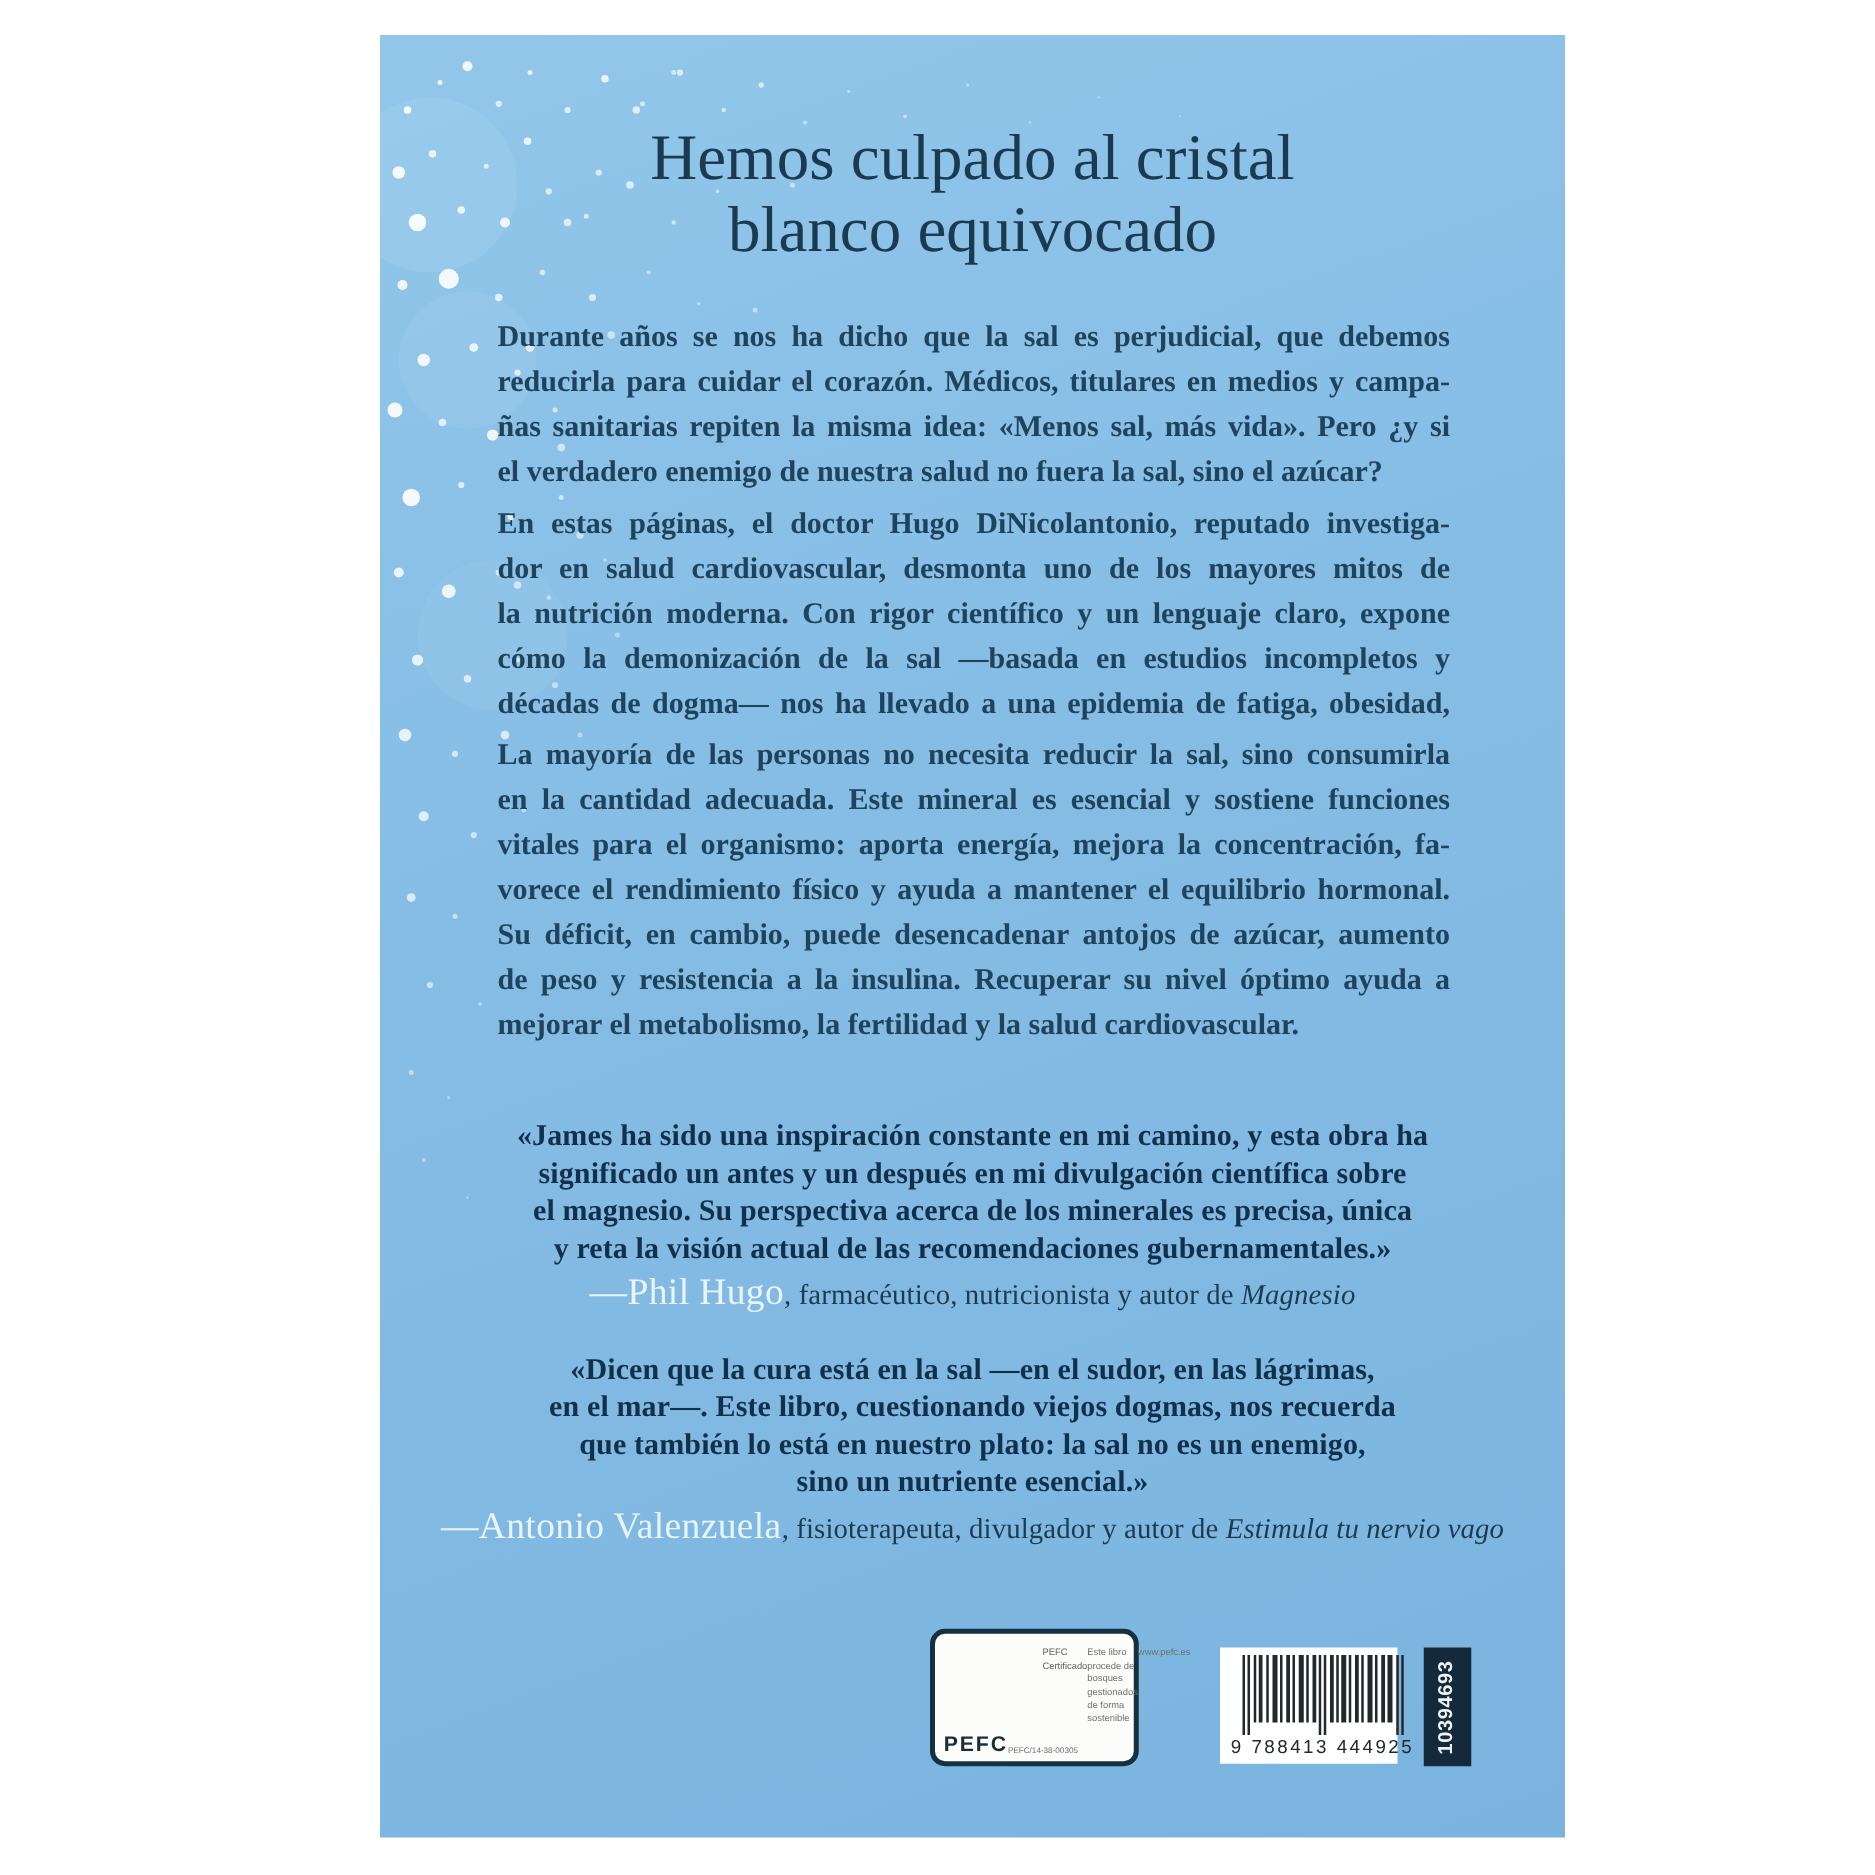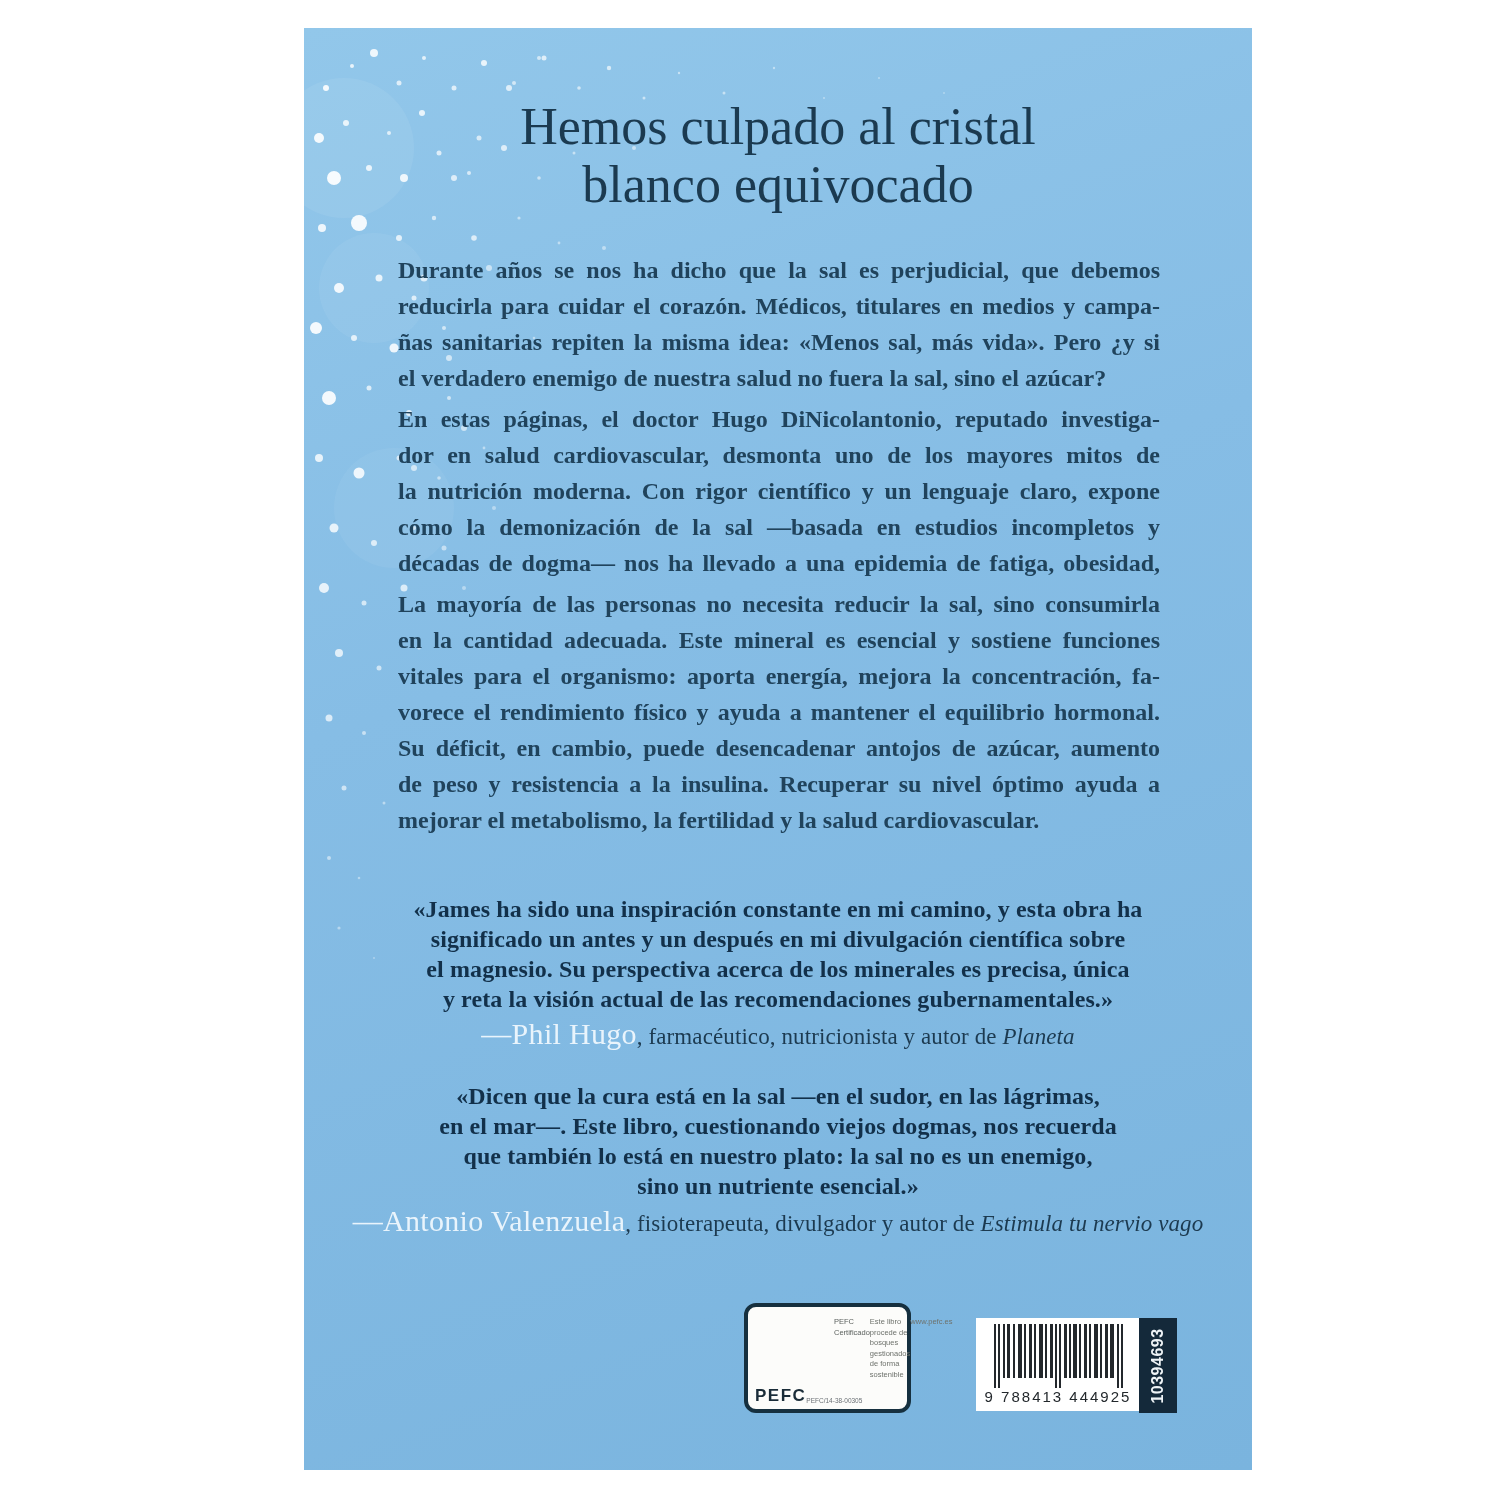--- a/index.html
+++ b/index.html
@@ -60,21 +60,21 @@
   .pefc-left { width: 74px; display: flex; flex-direction: row; align-items: flex-end; }
   .pefc-word { font-weight: bold; font-size: 17px; letter-spacing: 1.5px; color: #1a2c38; line-height: 1; margin-top: 1px; }
   .pefc-code { font-size: 6.5px; color: #6b7075; margin-top: 3px; white-space: nowrap; }
   .pefc-right {
     flex: 1; padding: 3px 0 3px 5px; color: #6e726c; font-size: 7.5px; line-height: 1.4;
     display: flex; justify-content: space-between;
   }
   .pefc-heading { color: #5d625f; }
 
   .barcode-box {
-    position: absolute; left: 672px; top: 1290px; width: 163px; height: 93px;
+    position: absolute; left: 672px; top: 1290px; width: 142px; height: 93px;
     background: #ffffff;
   }
   .barcode-strip {
     position: absolute; left: 835px; top: 1290px; width: 38px; height: 95px;
     background: #14293a; display: flex; align-items: center; justify-content: center;
   }
   .barcode-strip span {
     transform: rotate(-90deg); color: #eef3f6;
     font-family: "Liberation Sans", sans-serif; font-size: 16px; font-weight: bold;
     letter-spacing: 0.5px; white-space: nowrap;
@@ -209,21 +209,21 @@
       <div class="p-line">de peso y resistencia a la insulina. Recuperar su nivel óptimo ayuda a</div>
       <div class="p-line last">mejorar el metabolismo, la fertilidad y la salud cardiovascular.</div>
     </div>
   </div>
 
   <div class="quote" id="quote1">
     <div>«James ha sido una inspiración constante en mi camino, y esta obra ha</div>
     <div>significado un antes y un después en mi divulgación científica sobre</div>
     <div>el magnesio. Su perspectiva acerca de los minerales es precisa, única</div>
     <div>y reta la visión actual de las recomendaciones gubernamentales.»</div>
-    <div class="attribution"><span class="author">—Phil Hugo</span><span>, farmacéutico, nutricionista y autor de </span><span class="work">Planeta</span></div>
+    <div class="attribution"><span class="author">—Phil Hugo</span><span>, farmacéutico, nutricionista y autor de </span><span class="work">Magnesio</span></div>
   </div>
 
   <div class="quote" id="quote2">
     <div>«Dicen que la cura está en la sal —en el sudor, en las lágrimas,</div>
     <div>en el mar—. Este libro, cuestionando viejos dogmas, nos recuerda</div>
     <div>que también lo está en nuestro plato: la sal no es un enemigo,</div>
     <div>sino un nutriente esencial.»</div>
     <div class="attribution"><span class="author">—Antonio Valenzuela</span><span>, fisioterapeuta, divulgador y autor de </span><span class="work">Estimula tu nervio vago</span></div>
   </div>
 

